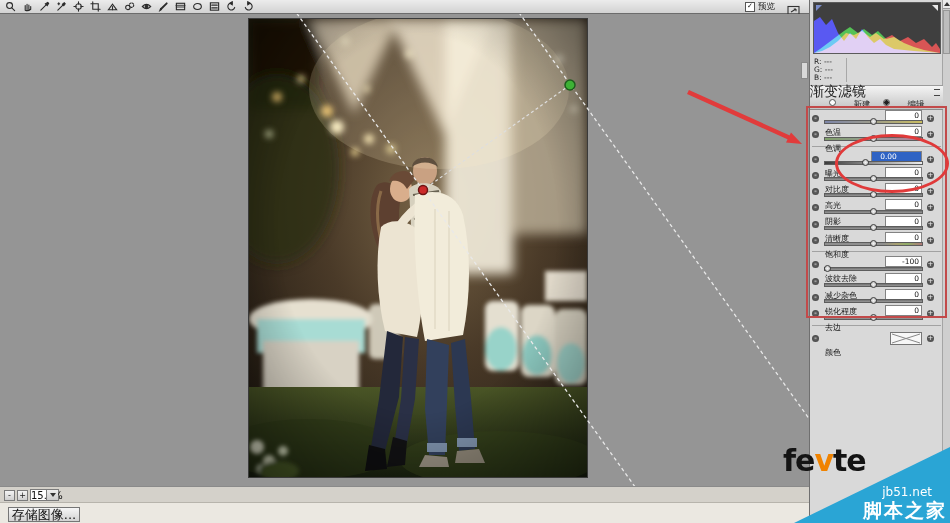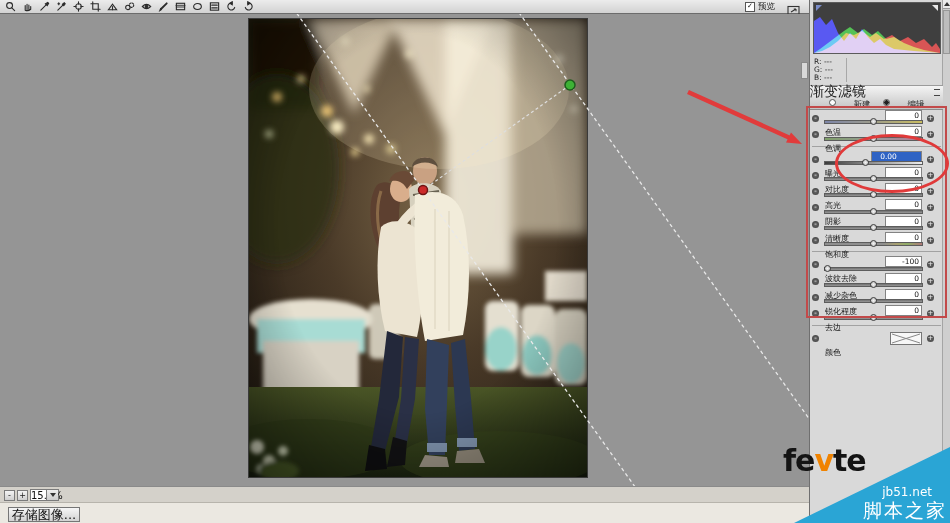--- a/index.html
+++ b/index.html
@@ -79,21 +79,21 @@
   
   .ann-rect{position:absolute;left:806px;top:106px;width:141px;height:212px;border:2px solid #c24a4a;z-index:40;pointer-events:none;box-sizing:border-box}
   .ann-ellipse{position:absolute;left:835px;top:134px;width:114px;height:59px;border:3px solid #e03a3a;border-radius:50%;z-index:41;pointer-events:none;box-sizing:border-box}
   .ann-arrow{position:absolute;left:0;top:0;width:950px;height:523px;z-index:42;pointer-events:none}
   
   .fevte{position:absolute;left:783px;top:446px;z-index:60;font-size:30px;font-weight:bold;letter-spacing:-1px;color:#141414;line-height:30px}
   .fevte .mid{color:#f08300}
   .tri{position:absolute;left:794px;top:447px;width:156px;height:76px;background:#2aa5d5;
     clip-path:polygon(0 100%,100% 0,100% 100%);z-index:61}
   .tri .site{position:absolute;right:18px;top:38px;font-size:12px;color:#fff}
-  .tri .name{position:absolute;right:3px;top:51px;font-size:19px;font-weight:normal;color:#fff;letter-spacing:2px}
+  .tri .name{position:absolute;right:3px;top:51px;font-size:19px;font-weight:bold;color:#fff;letter-spacing:2px}
 </style>
 </head>
 <body>
 
 <svg width="0" height="0" style="position:absolute">
   <defs>
     <symbol id="i-zoom" viewBox="0 0 12 12">
         <circle cx="5" cy="5" r="3.2"></circle>
         <line x1="7.4" y1="7.4" x2="10.5" y2="10.5"></line>
       </symbol>

